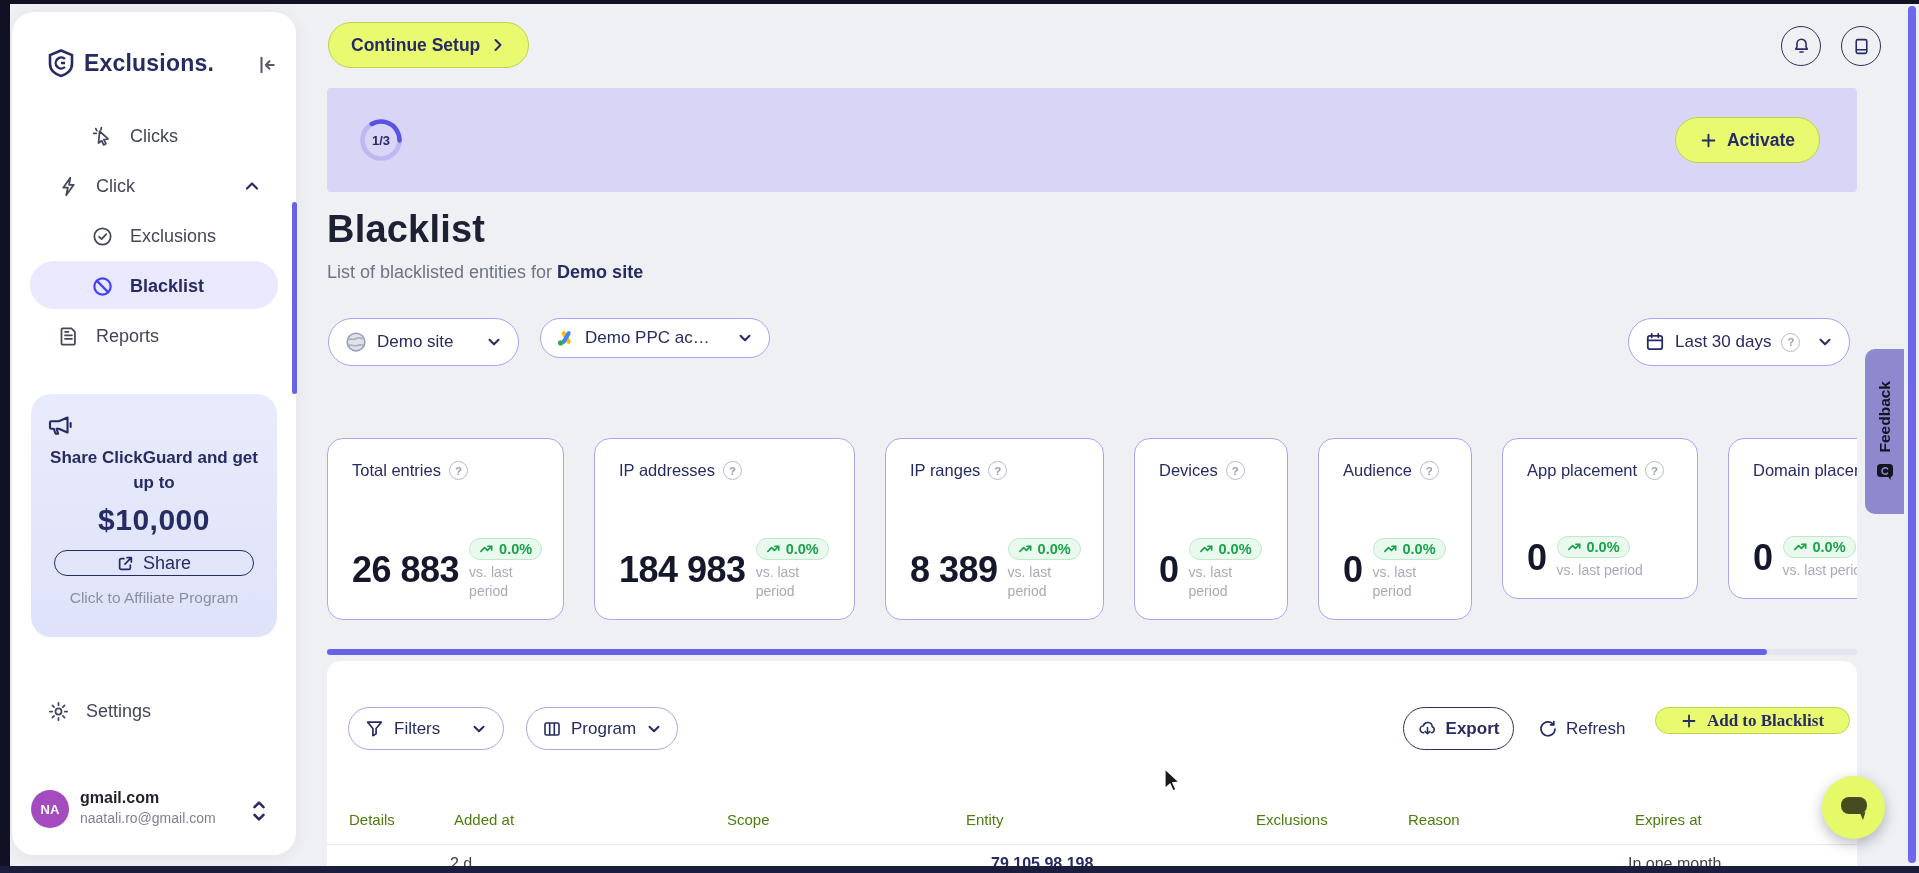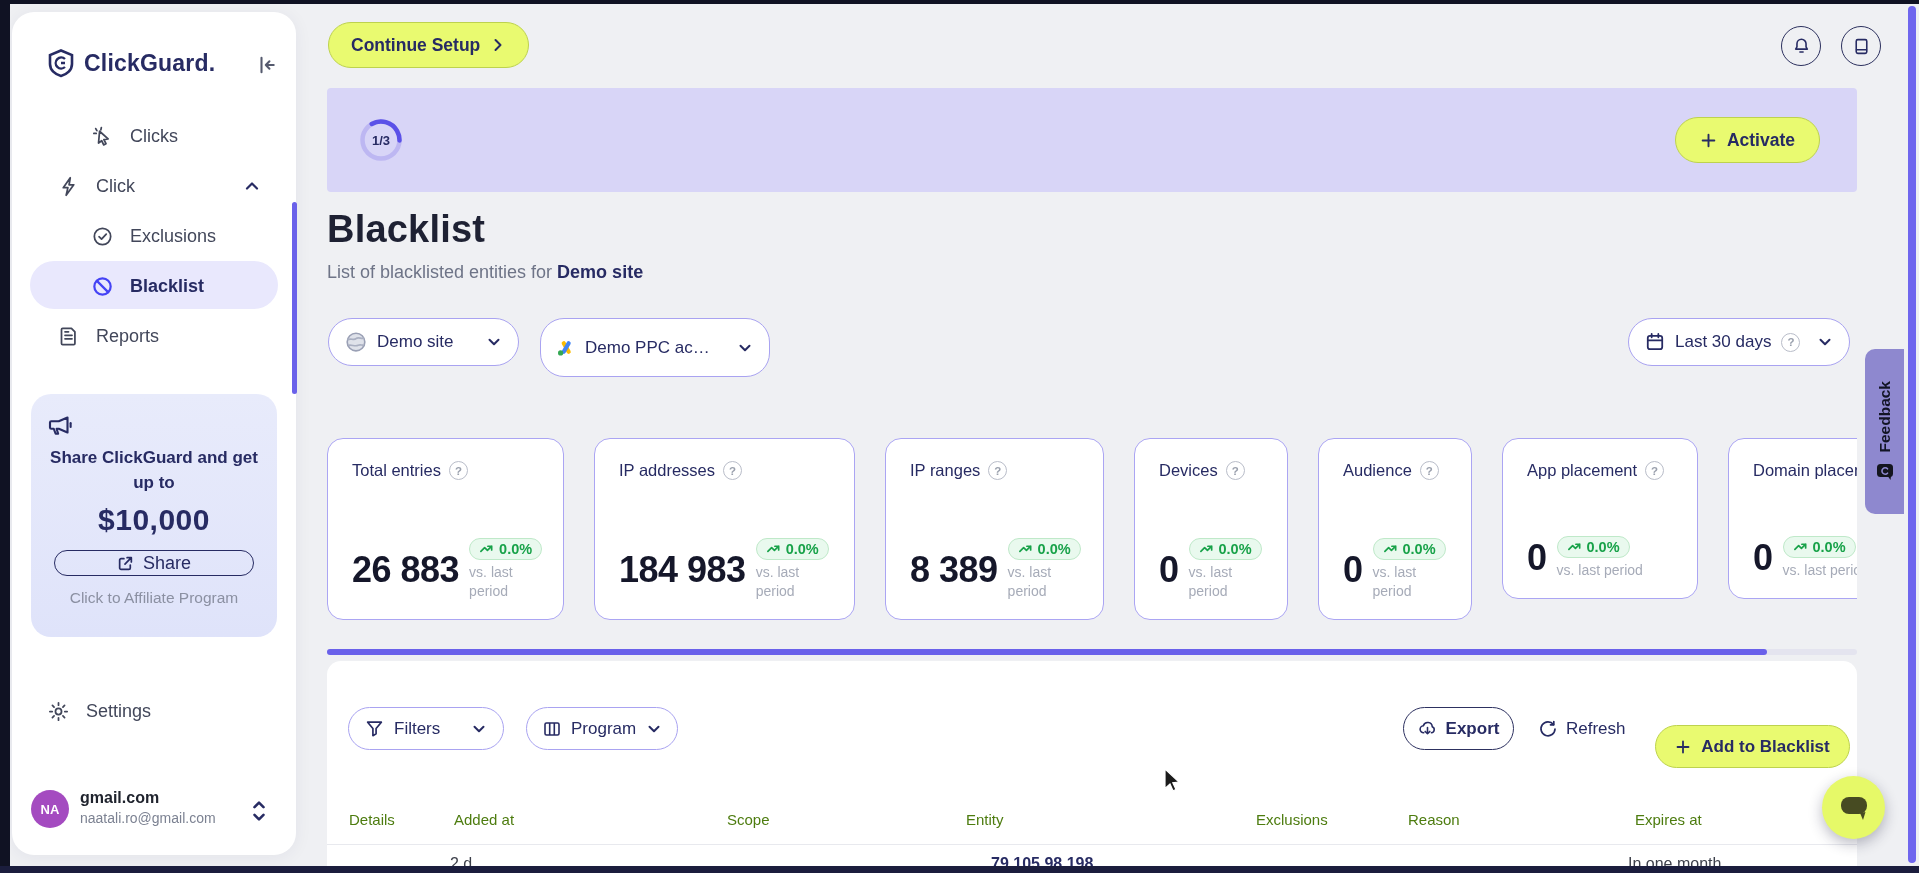--- a/index.html
+++ b/index.html
@@ -67,21 +67,21 @@
   .banner-msg { position:absolute; left:96px; top:0; height:104px; display:flex; align-items:center; font-size:18px; color:#272b63; font-weight:500; }
   .activate-btn { position:absolute; right:37px; top:29px; height:46px; padding:0 24px; }
 
   .page-title { position:absolute; left:327px; top:208px; font-size:38px; font-weight:700; color:#1e2133; letter-spacing:.2px; }
   .page-subtitle { position:absolute; left:327px; top:262px; font-size:18px; color:#6e7487; }
   .page-subtitle .site { color:#272b63; font-weight:700; }
 
   .pill { background:#fff; border:1.3px solid #a9a3f1; border-radius:24px; display:flex; align-items:center;
           gap:10px; padding:0 16px; color:#272b63; font-size:17px; font-weight:500; cursor:pointer; }
   .selector-site { position:absolute; left:328px; top:318px; width:191px; height:48px; }
-  .selector-ppc  { position:absolute; left:540px; top:318px; width:230px; height:59px; }
+  .selector-ppc  { position:absolute; left:540px; top:318px; width:230px; height:40px; }
   .selector-date { position:absolute; left:1628px; top:318px; width:222px; height:48px; }
   .chev { width:16px; height:16px; color:#272b63; margin-left:auto; flex:none; }
   .qmark { width:19px; height:19px; border:1.5px solid #b9bdc9; border-radius:50%; color:#9aa0ad; font-size:11.5px;
            display:flex; align-items:center; justify-content:center; flex:none; font-weight:600; }
 
   
   .cards-viewport { position:absolute; left:327px; top:438px; width:1530px; height:192px; overflow:hidden; }
   .cards-row { display:flex; gap:30px; }
   .card { flex:none; background:#fff; border:1.3px solid #aba5f3; border-radius:16px; padding:22px 20px 18px 24px;
           display:flex; flex-direction:column; justify-content:space-between; }
@@ -100,21 +100,21 @@
   
   .table-panel { position:absolute; left:327px; top:661px; width:1530px; height:206px; background:#fff;
                  border-radius:14px 14px 0 0; overflow:hidden; }
   .tb-filters { position:absolute; left:21px;  top:46px; width:156px; height:43px; border-radius:22px; }
   .tb-columns { position:absolute; left:199px; top:46px; width:152px; height:43px; border-radius:22px; }
   .tb-export  { position:absolute; left:1076px; top:46px; width:111px; height:43px; background:#fff; border:1.5px solid #2d3160;
                 border-radius:22px; display:flex; align-items:center; justify-content:center; gap:9px; color:#272b63;
                 font-size:17px; font-weight:600; cursor:pointer; }
   .tb-refresh { position:absolute; left:1212px; top:46px; height:43px; display:flex; align-items:center; gap:9px;
                 color:#272b63; font-size:17px; font-weight:500; cursor:pointer; }
-  .tb-add     { position:absolute; left:1328px; top:64px; width:195px; height:43px; border-radius:22px; font-size:17px; }
+  .tb-add     { position:absolute; left:1328px; top:46px; width:195px; height:27px; border-radius:22px; font-size:17px;font-family:Liberation Serif, serif; }
   .th { position:absolute; top:150px; font-size:15px; color:#4d7c0f; white-space:nowrap; }
   .th-0{left:22px} .th-1{left:127px} .th-2{left:400px} .th-3{left:639px} .th-4{left:929px} .th-5{left:1081px} .th-6{left:1308px}
   .thead-sep { position:absolute; left:0; right:0; top:183px; height:1px; background:#e8e9ee; }
   .pr { position:absolute; top:194px; font-size:16px; color:#3c3f4a; white-space:nowrap; }
   .pr-added   { left:123px; }
   .pr-entity  { left:664px; color:#272b63; font-weight:600; }
   .pr-expires { left:1301px; }
 
   
   .feedback-tab { position:absolute; left:1865px; top:349px; width:39px; height:165px; background:#8e88cf;
@@ -135,21 +135,21 @@
 
   <div class="sidebar">
 
     <div class="logo-row">
       <span>
         <svg width="30" height="30" viewBox="0 0 30 30" fill="none" stroke="#272b63" stroke-width="2.6">
           <path d="M15 2.5 L26 7 V16 C26 22 21 26.5 15 28 C9 26.5 4 22 4 16 V7 Z"></path>
           <path d="M19 11 a5.5 5.5 0 1 0 0 8 M19 15 h-4" stroke-width="2.4"></path>
         </svg>
       </span>
-      <span class="logo-text">ClickGuard.</span>
+      <span class="logo-text">Exclusions.</span>
     </div>
     <span class="collapse-btn">
       <svg width="22" height="22" viewBox="0 0 18 18" fill="none" stroke="currentColor" stroke-width="1.7" stroke-linecap="round" stroke-linejoin="round">
         <path d="M4.5 3 v12 M14.5 9 H8 M11 6 L8 9 l3 3"></path>
       </svg>
     </span>
 
     <div class="nav-row nav-sub" style="top:99px">
       <span class="nv-icon">
         <svg width="21" height="21" viewBox="0 0 18 18" fill="none" stroke="#42475a" stroke-width="1.5" stroke-linecap="round" stroke-linejoin="round">

